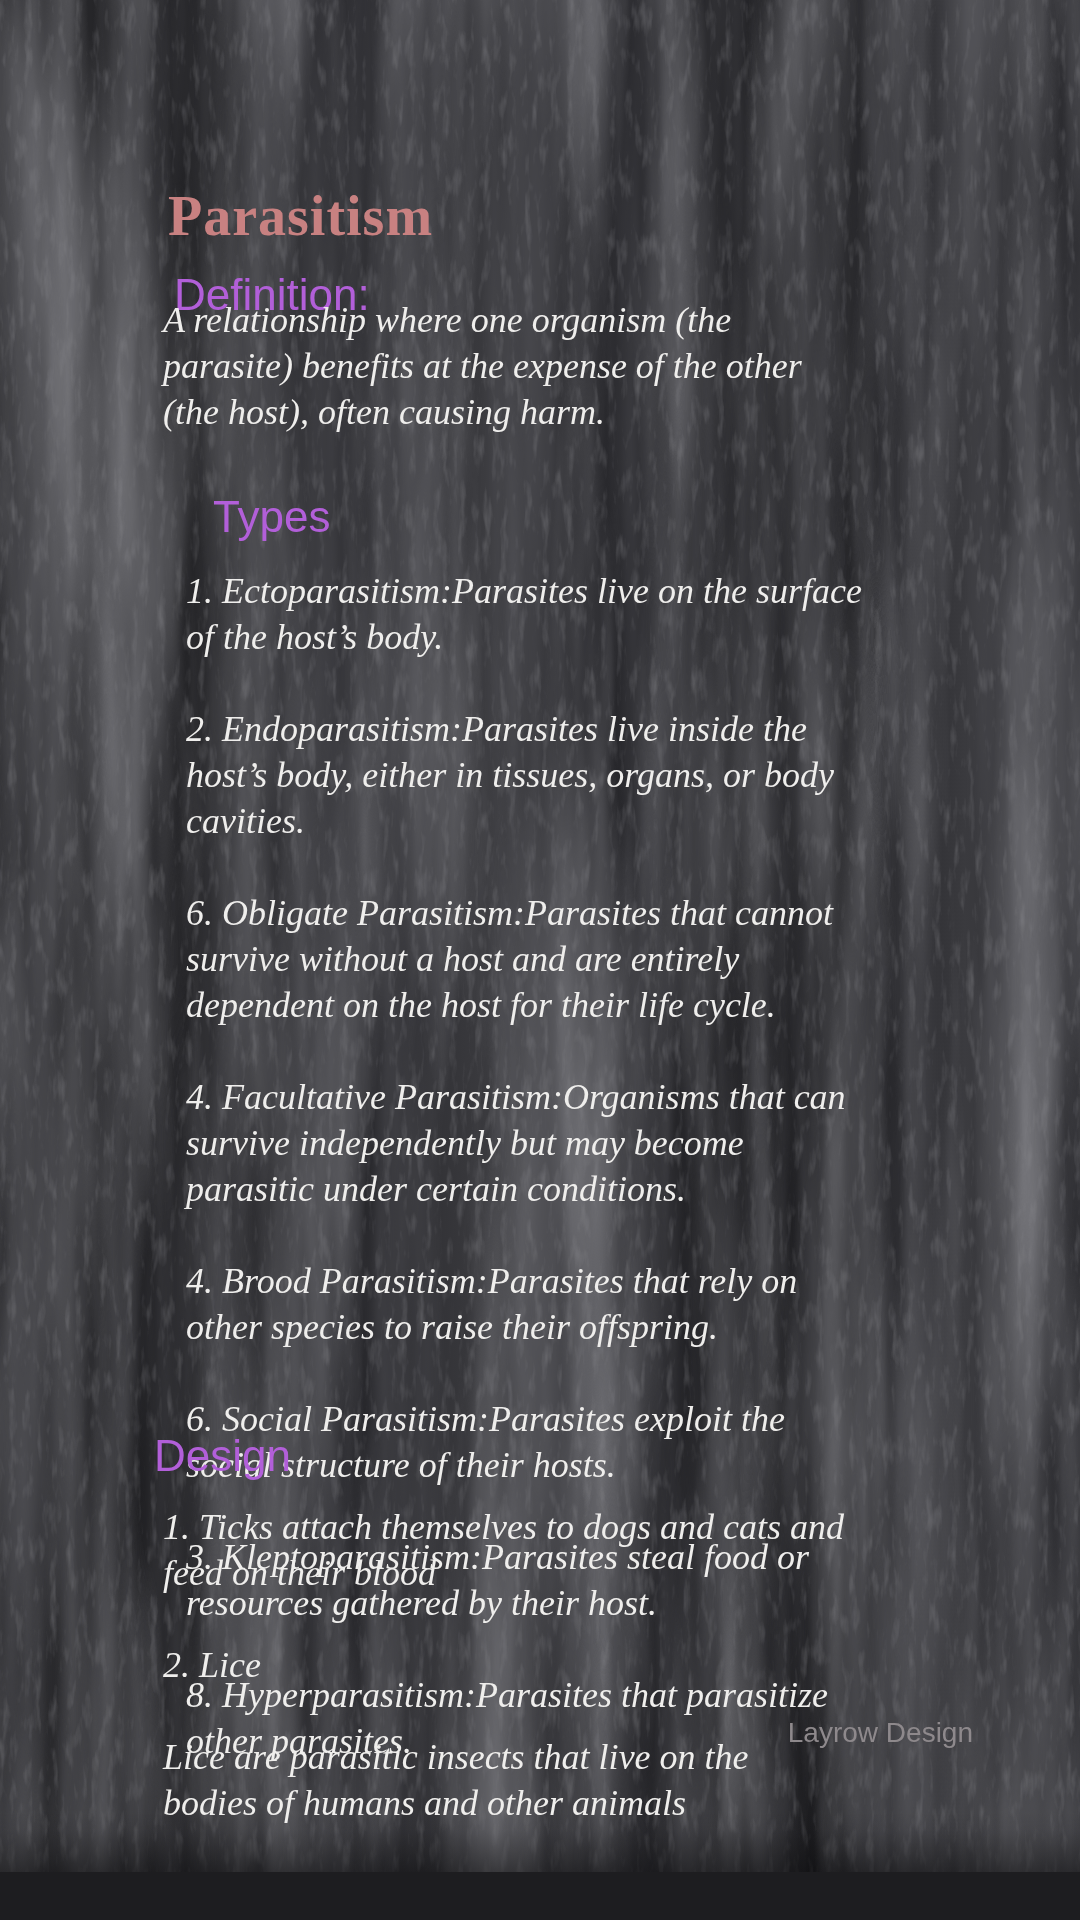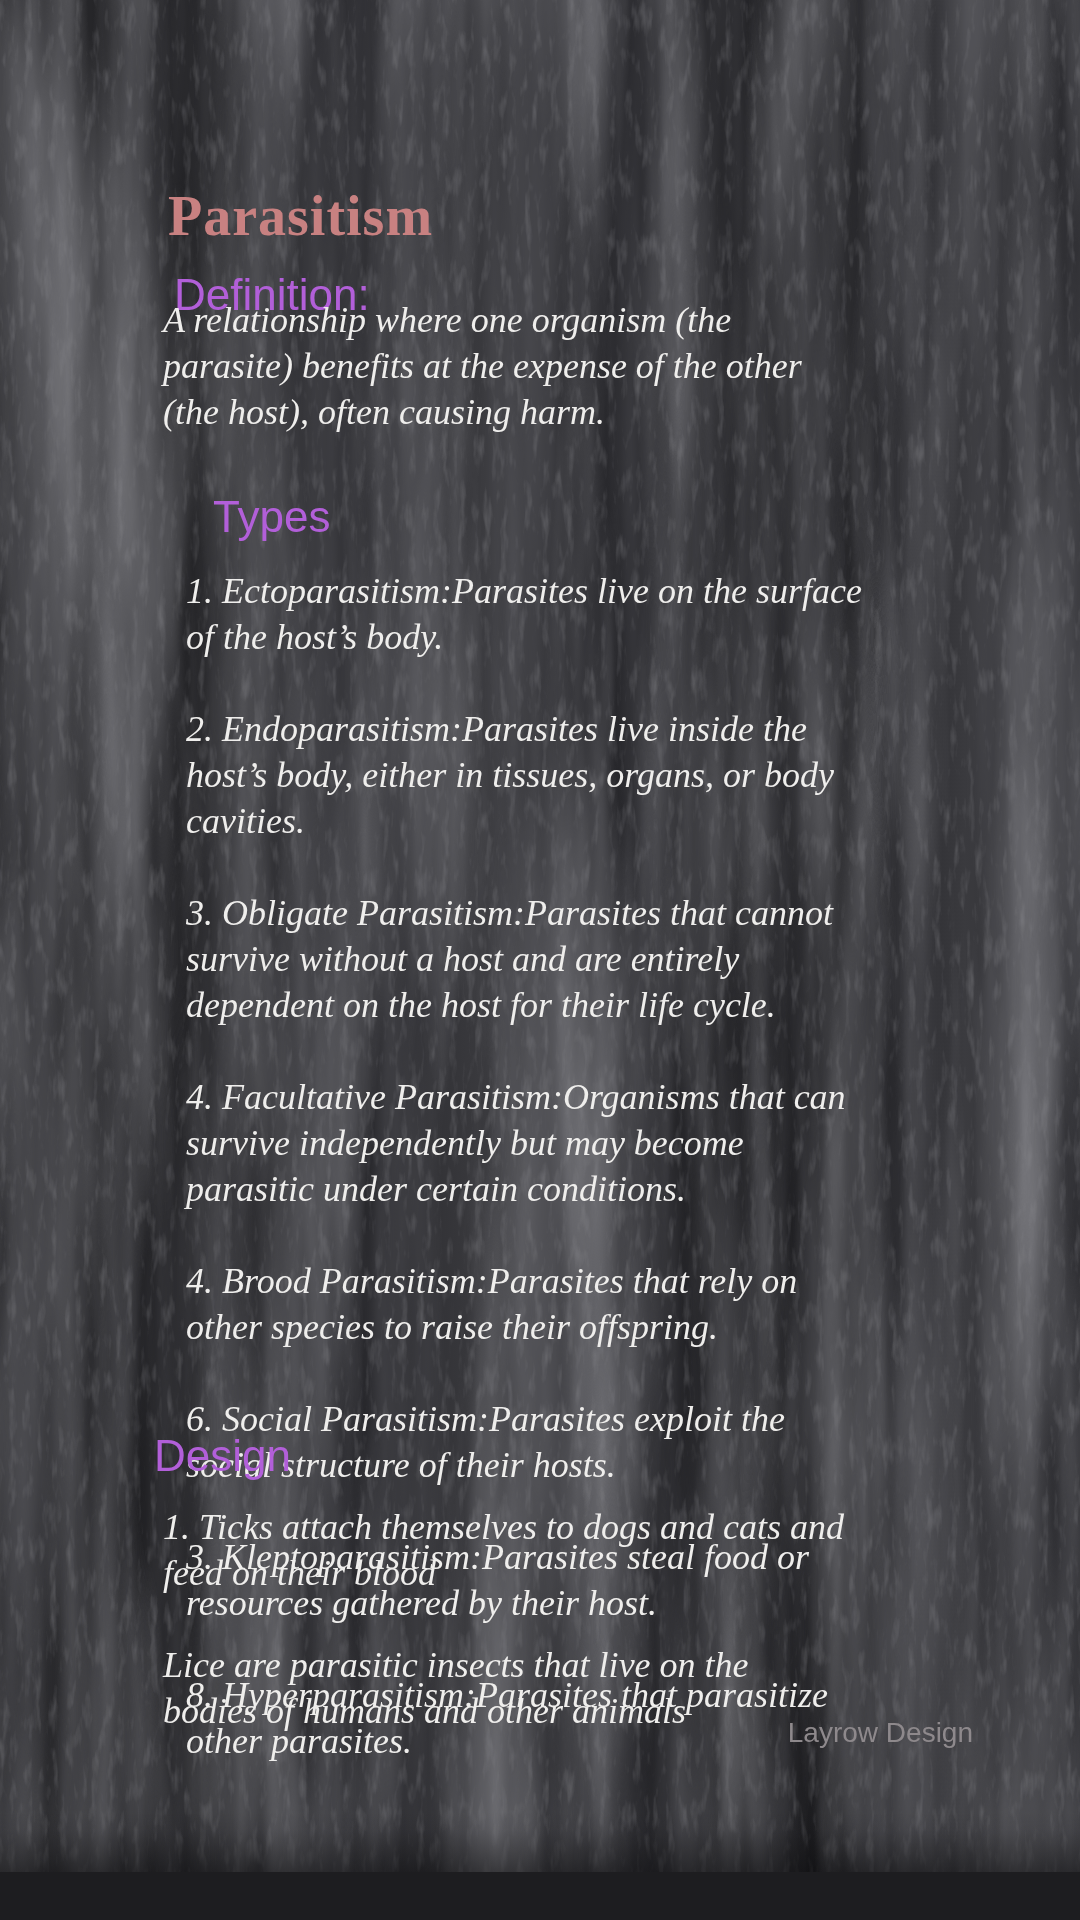--- a/index.html
+++ b/index.html
@@ -130,41 +130,42 @@
 (the host), often causing harm.</p>
 
     <h2 class="section-heading" id="types-heading">Types</h2>
 
     <div class="body-text" id="types-list">
       <p class="list-item">1. Ectoparasitism:Parasites live on the surface
 of the host’s body.</p>
       <p class="list-item">2. Endoparasitism:Parasites live inside the
 host’s body, either in tissues, organs, or body
 cavities.</p>
-      <p class="list-item">3. Obligate Parasitism:Parasites that cannot
+      <p class="list-item">6. Obligate Parasitism:Parasites that cannot
 survive without a host and are entirely
 dependent on the host for their life cycle.</p>
       <p class="list-item">4. Facultative Parasitism:Organisms that can
 survive independently but may become
 parasitic under certain conditions.</p>
       <p class="list-item">4. Brood Parasitism:Parasites that rely on
 other species to raise their offspring.</p>
       <p class="list-item">6. Social Parasitism:Parasites exploit the
 social structure of their hosts.</p>
       <p class="list-item">3. Kleptoparasitism:Parasites steal food or
 resources gathered by their host.</p>
       <p class="list-item">8. Hyperparasitism:Parasites that parasitize
 other parasites.</p>
     </div>
 
     <h2 class="section-heading" id="example-heading">Design</h2>
 
     <div class="body-text" id="example-list">
       <p class="list-item">1. Ticks attach themselves to dogs and cats and
 feed on their blood</p>
+      <p class="list-item">2. Lice</p>
       <p class="list-item">Lice are parasitic insects that live on the
 bodies of humans and other animals</p>
     </div>
 
     <div class="credit">Layrow Design</div>
 
   </div>
 </div>
 
 </body></html>

